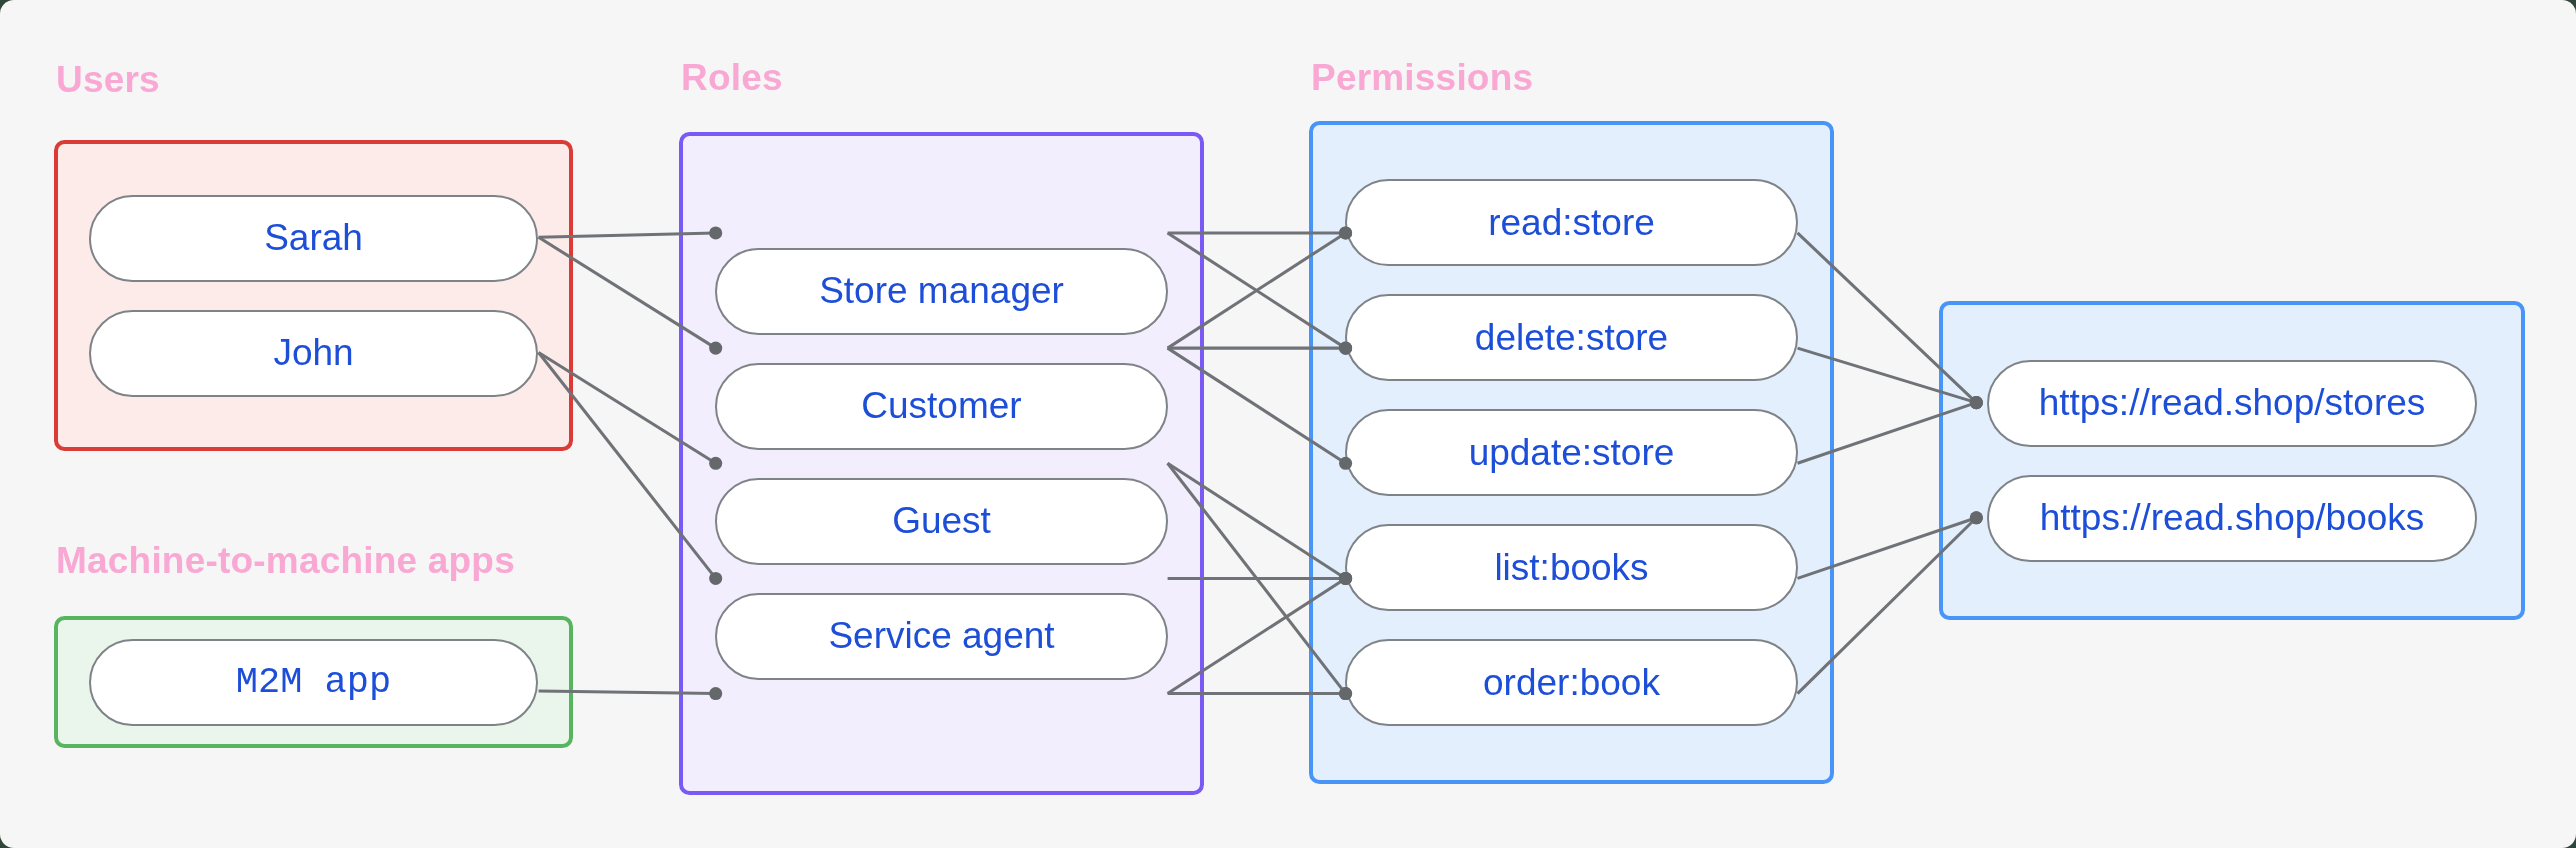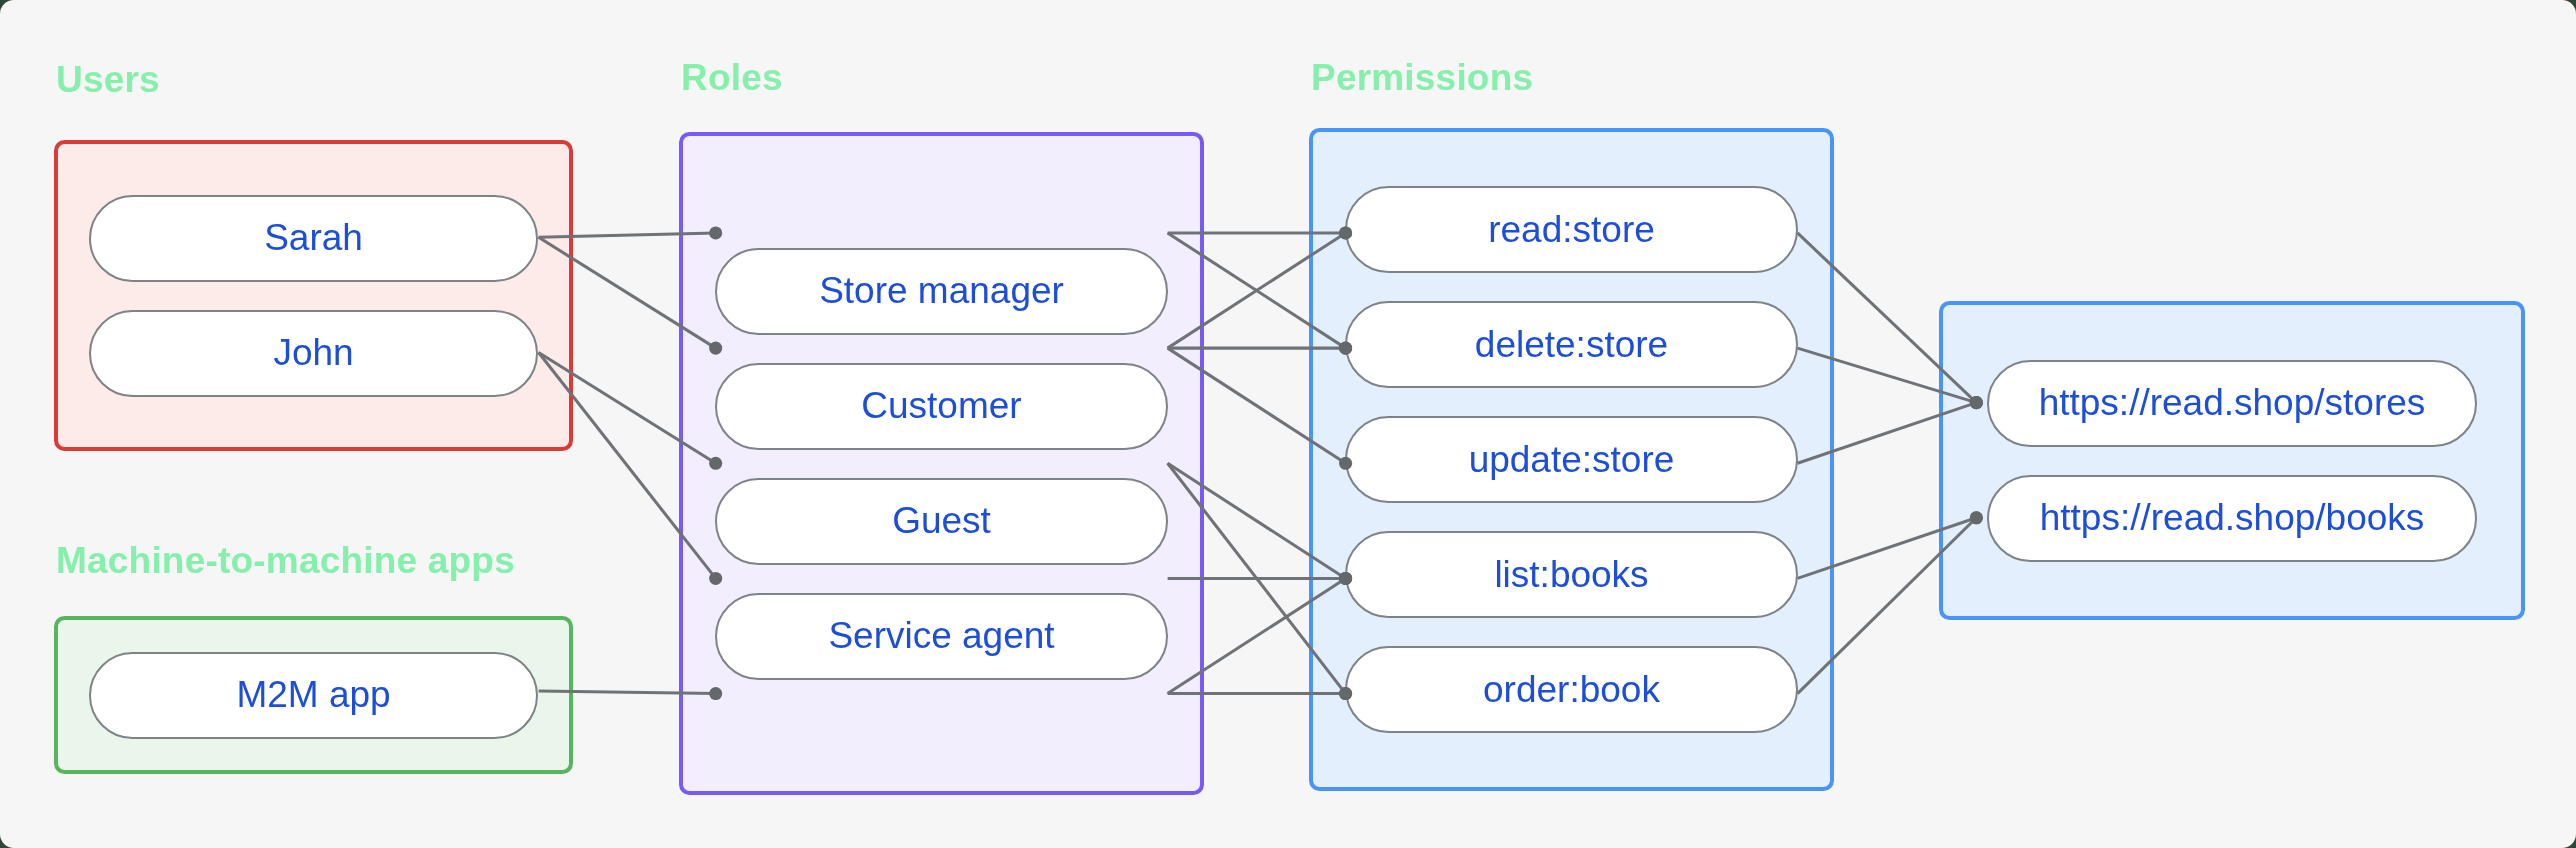--- a/index.html
+++ b/index.html
@@ -12,45 +12,45 @@
     position:relative;width:2576px;height:848px;overflow:hidden;
   }
   #panel{
     position:absolute;inset:0;border-radius:14px;background:#f5f6f5;z-index:0;
   }
   svg.edge-svg{position:absolute;left:0;top:0;pointer-events:none;}
   #edge-lines{z-index:2;}
   #edge-dots{z-index:4;}
   .glabel{
     position:absolute;z-index:1;
-    font-size:37px;font-weight:600;color:#86efac;line-height:40px;
+    font-size:37px;font-weight:600;color:#f9a8d4;line-height:40px;
     letter-spacing:0.2px;white-space:nowrap;
   }
   .gbox{
     position:absolute;z-index:1;box-sizing:border-box;
     border-radius:10.5px;border:4.4px solid transparent;
     display:flex;flex-direction:column;justify-content:center;
     gap:28px;
   }
   .pill{
     position:relative;z-index:3;box-sizing:border-box;
     height:87px;flex:0 0 87px;
     background:#ffffff;border:2.6px solid #7e8387;border-radius:872px;
     display:flex;align-items:center;justify-content:center;
     font-size:37px;color:#1d4ed8;white-space:nowrap;
   }
   
   #label-users{left:56px;top:60px;}
   #box-users{left:54px;top:140px;width:519px;height:311px;border-color:#da3b36;background:#fcebe9;padding:0 31px;}
   #label-m2m{left:56px;top:541px;}
-  #box-m2m{left:54px;top:616px;width:519px;height:158px;border-color:#57b560;background:#eaf6ec;padding:0 31px;}
+  #box-m2m{left:54px;top:616px;width:519px;height:132px;border-color:#57b560;background:#eaf6ec;padding:0 31px;font-family:Liberation Mono, monospace;}
   #label-roles{left:681px;top:58px;}
   #box-roles{left:679px;top:132px;width:525px;height:663px;border-color:#7a5af5;background:#f3eefd;padding:0 32px;}
   #label-permissions{left:1311px;top:58px;}
-  #box-permissions{left:1309px;top:128px;width:525px;height:663px;border-color:#4895f7;background:#e3effc;padding:0 32px;}
+  #box-permissions{left:1309px;top:121px;width:525px;height:663px;border-color:#4895f7;background:#e3effc;padding:0 32px;}
   #label-api{left:1941px;top:232px;}
   #box-api{left:1939px;top:301px;width:586px;height:319px;border-color:#4895f7;background:#e3effc;padding:0 44px;}
 </style>
 </head>
 <body>
 
 <div id="diagram">
   <div id="panel"></div>
 
   <svg id="edge-lines" class="edge-svg" width="2576" height="848" viewBox="0 0 2952 972">

